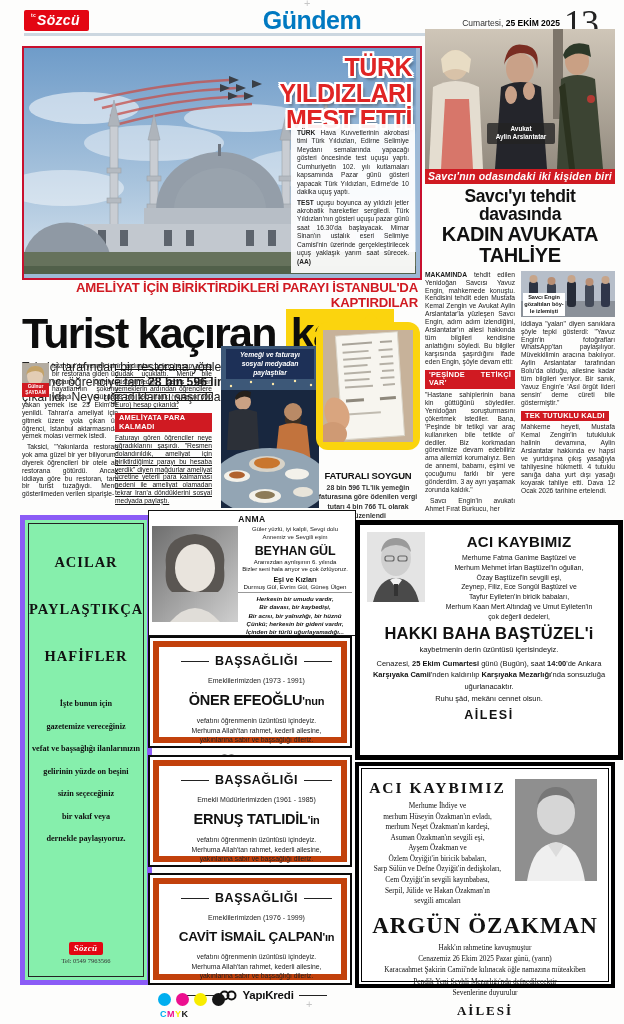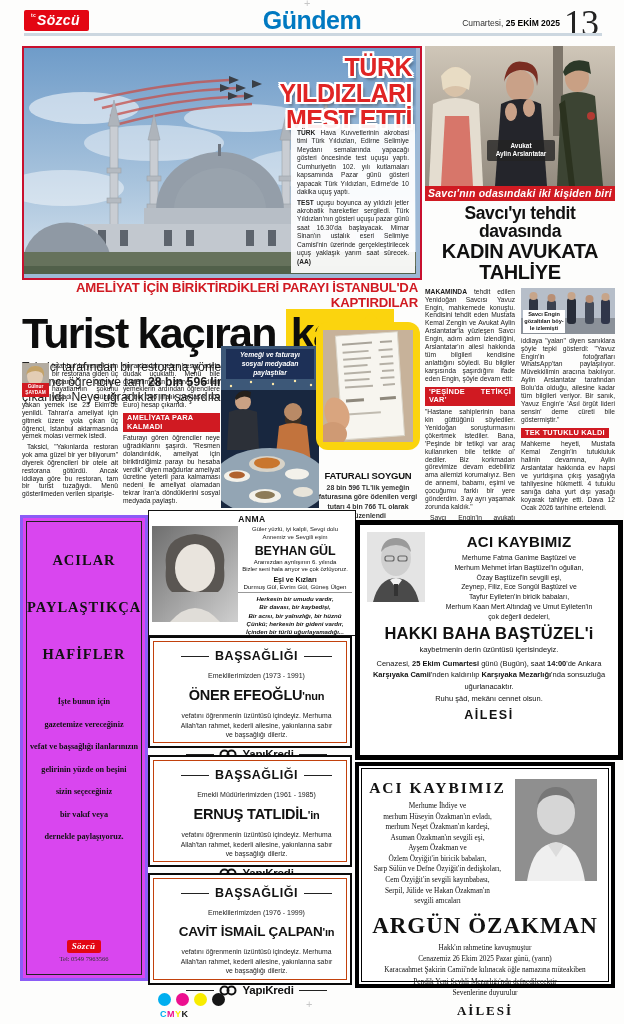--- a/index.html
+++ b/index.html
@@ -56,41 +56,41 @@
   .dinner{background:#16243d;overflow:hidden;}
   .dinner-label{position:absolute;left:5px;right:5px;top:3px;background:#1d3057;color:#fff;
                 font-size:6.8px;font-weight:900;font-style:italic;text-align:center;line-height:1.3;padding:2px 1px;}
   .yellow-blob{background:#fbd40e;border-radius:12px;}
   .yellow-blob:before{content:"";position:absolute;top:-10px;left:44px;border-left:11px solid transparent;
                 border-right:11px solid transparent;border-bottom:12px solid #fbd40e;}
   .receipt-cap-title{font-size:9.5px;font-weight:900;text-align:center;letter-spacing:-.2px;}
   .receipt-cap{font-size:6.9px;font-weight:800;color:#333;text-align:center;line-height:1.35;margin-top:2px;}
   
   .serif{font-family:"Liberation Serif",serif;}
-  .house-ad{border:3px solid #8b5cf6;background:#d946ef;}
+  .house-ad{border:5px solid #8b5cf6;background:#86efac;}
   .house-inner{position:absolute;left:3px;top:3px;right:3px;bottom:3px;border:1px solid #222;
                text-align:center;}
   .house-title{font-size:14.5px;font-weight:700;letter-spacing:1px;margin-top:30px;}
   .house-body{font-size:8.2px;font-weight:700;line-height:2.75;margin-top:28px;}
   .house-logo{position:absolute;bottom:12px;left:0;right:0;text-align:center;}
   .house-logo .logo-box{font-size:9px;padding:1px 6px 2px 5px;}
   .house-tel{font-size:6.5px;color:#333;margin-top:2px;}
   .anma-box{border:1px solid #111;background:#fff;padding:3px;}
   .anma-title{text-align:center;font-size:8.5px;font-weight:900;letter-spacing:.5px;}
   .anma-row{display:flex;margin-top:2px;}
   .anma-right{flex:1;text-align:center;overflow:hidden;}
   .anma-intro{font-size:6px;color:#222;line-height:1.3;}
   .anma-name{font-size:12.5px;font-weight:900;margin:2px 0 1px 0;letter-spacing:-.2px;}
   .anma-sub{font-size:6px;line-height:1.3;}
   .anma-rel-t{font-size:7px;font-weight:900;margin-top:2px;}
   .anma-rel{font-size:6.2px;}
   .anma-poem{font-size:6.1px;font-style:italic;font-weight:700;line-height:1.35;margin-top:2px;
              border-top:1px solid #999;padding-top:2px;}
   .bs-box{border:2px solid #0a0a0a;background:#fff;}
-  .bs-inner{position:absolute;left:3px;top:3px;right:3px;bottom:3px;border:1px solid #c2410c;
+  .bs-inner{position:absolute;left:3px;top:3px;right:3px;bottom:3px;border:6px solid #c2410c;
             display:flex;flex-direction:column;align-items:center;padding-top:7px;padding-left:13px;}
   .titlerow{display:flex;align-items:center;gap:6px;}
   .rule{display:inline-block;height:1px;background:#222;width:28px;}
   .bs-title{font-size:12.5px;font-weight:900;letter-spacing:.5px;}
   .bs-sub{font-size:7px;color:#222;margin-top:9px;}
   .bs-name{font-size:14.5px;font-weight:900;margin-top:8px;letter-spacing:-.2px;}
   .bs-suffix{font-size:11px;font-weight:700;}
   .bs-body{font-size:6.8px;color:#222;margin-top:8px;width:86%;text-align:center;line-height:1.4;}
   .brandrow{display:flex;align-items:center;gap:5px;margin-top:8px;}
   .yk-name{font-size:11.5px;font-weight:900;letter-spacing:-.2px;}
@@ -198,21 +198,21 @@
     </svg>
     <div class="abs jets-head ml" style="right:8px;top:6px;">TÜRK
 YILDIZLARI
 MEST ETTİ</div>
     <div class="abs jets-panel just" style="right:5px;bottom:5px;width:112px;">
       <p><b class="lead-b">TÜRK</b><span> Hava Kuvvetlerinin akrobasi timi Türk Yıldızları, Edirne Selimiye Meydanı semalarında yapacağı gösteri öncesinde test uçuşu yaptı. Cumhuriyetin 102. yılı kutlamaları kapsamında Pazar günü gösteri yapacak Türk Yıldızları, Edirne'de 10 dakika uçuş yaptı.</span></p>
       <p><b class="lead-b">TEST</b><span> uçuşu boyunca ay yıldızlı jetler akrobatik hareketler sergiledi. Türk Yıldızları'nın gösteri uçuşu pazar günü saat 16.30'da başlayacak. Mimar Sinan'ın ustalık eseri Selimiye Camisi'nin üzerinde gerçekleştirilecek uçuş yaklaşık yarım saat sürecek. </span><b>(AA)</b></p>
     </div>
   </div>
 
-  <div class="abs" style="left:425px;top:46px;width:190px;">
+  <div class="abs" style="left:425px;top:29px;width:190px;">
     <div style="position:relative;height:140px;background:#b9ae9f;">
       <svg width="190" height="140" viewBox="0 0 190 140">
         <defs>
             <linearGradient id="cbg" x1="0" y1="0" x2="0" y2="1">
               <stop offset="0" stop-color="#cfc6b8"></stop>
               <stop offset="1" stop-color="#948c80"></stop>
             </linearGradient>
           </defs>
         <rect width="190" height="140" fill="url(#cbg)"></rect>
         <rect x="128" y="0" width="10" height="90" fill="#7d756a"></rect>
@@ -282,21 +282,21 @@
           <svg width="27" height="34" viewBox="0 0 27 34">
             <rect width="27" height="34" fill="#b3aca1"></rect>
             <ellipse cx="13" cy="13" rx="8" ry="10" fill="#e3cdb4"></ellipse>
             <path d="M4,12 Q6,2 14,3 Q23,3 22,14 L20,10 Q14,6 6,10 Z" fill="#c4a368"></path>
           </svg>
           <div class="byline-label"><span>Gülnur</span><br><span>ŞAYDAM</span></div>
         </div>
         <p class="noind">İstanbul'da yemek için bir restorana giden üç yabancı öğrenci, hayatlarının şokunu yaşadı. Cüzdan yakan yemek ise 23 Ekim'de yenildi. Tahran'a ameliyat için gitmek üzere yola çıkan üç öğrenci, İstanbul aktarmasında yemek molası vermek istedi.</p>
         <p>Taksici, "Yakınlarda restoran yok ama güzel bir yer biliyorum" diyerek öğrencileri bir otele ait restorana götürdü. Ancak iddiaya göre bu restoran, tam bir turist tuzağıydı. Menü gösterilmeden verilen siparişle-</p>
       </div>
-      <div class="t-col abs" style="left:101px;top:0;width:97px;">
+      <div class="t-col abs" style="left:93px;top:0;width:97px;text-decoration:underline;">
         <p class="noind">rin ardından gelen hesap adeta dudak uçuklattı. Menü bile gösterilmeden servis edilen yemeklerin ardından öğrencilere 28 bin 596 liralık (yaklaşık 600 Euro) hesap çıkarıldı.</p>
         <span class="red-subhead">AMELİYATA PARA KALMADI</span>
         <p class="noind">Faturayı gören öğrenciler neye uğradıklarını şaşırdı. "Resmen dolandırıldık, ameliyat için biriktirdiğimiz parayı bu hesaba verdik" diyen mağdurlar ameliyat ücretine yeterli para kalmaması nedeni ile ameliyat olamadan tekrar İran'a döndüklerini sosyal medyada paylaştı.</p>
       </div>
     </div>
 
     <div class="abs dinner" style="left:199px;top:66px;width:98px;height:162px;">
       <svg width="98" height="162" viewBox="0 0 98 162">
         <rect width="98" height="162" fill="#18273f"></rect>
         <rect width="98" height="44" fill="#3d5878"></rect>

